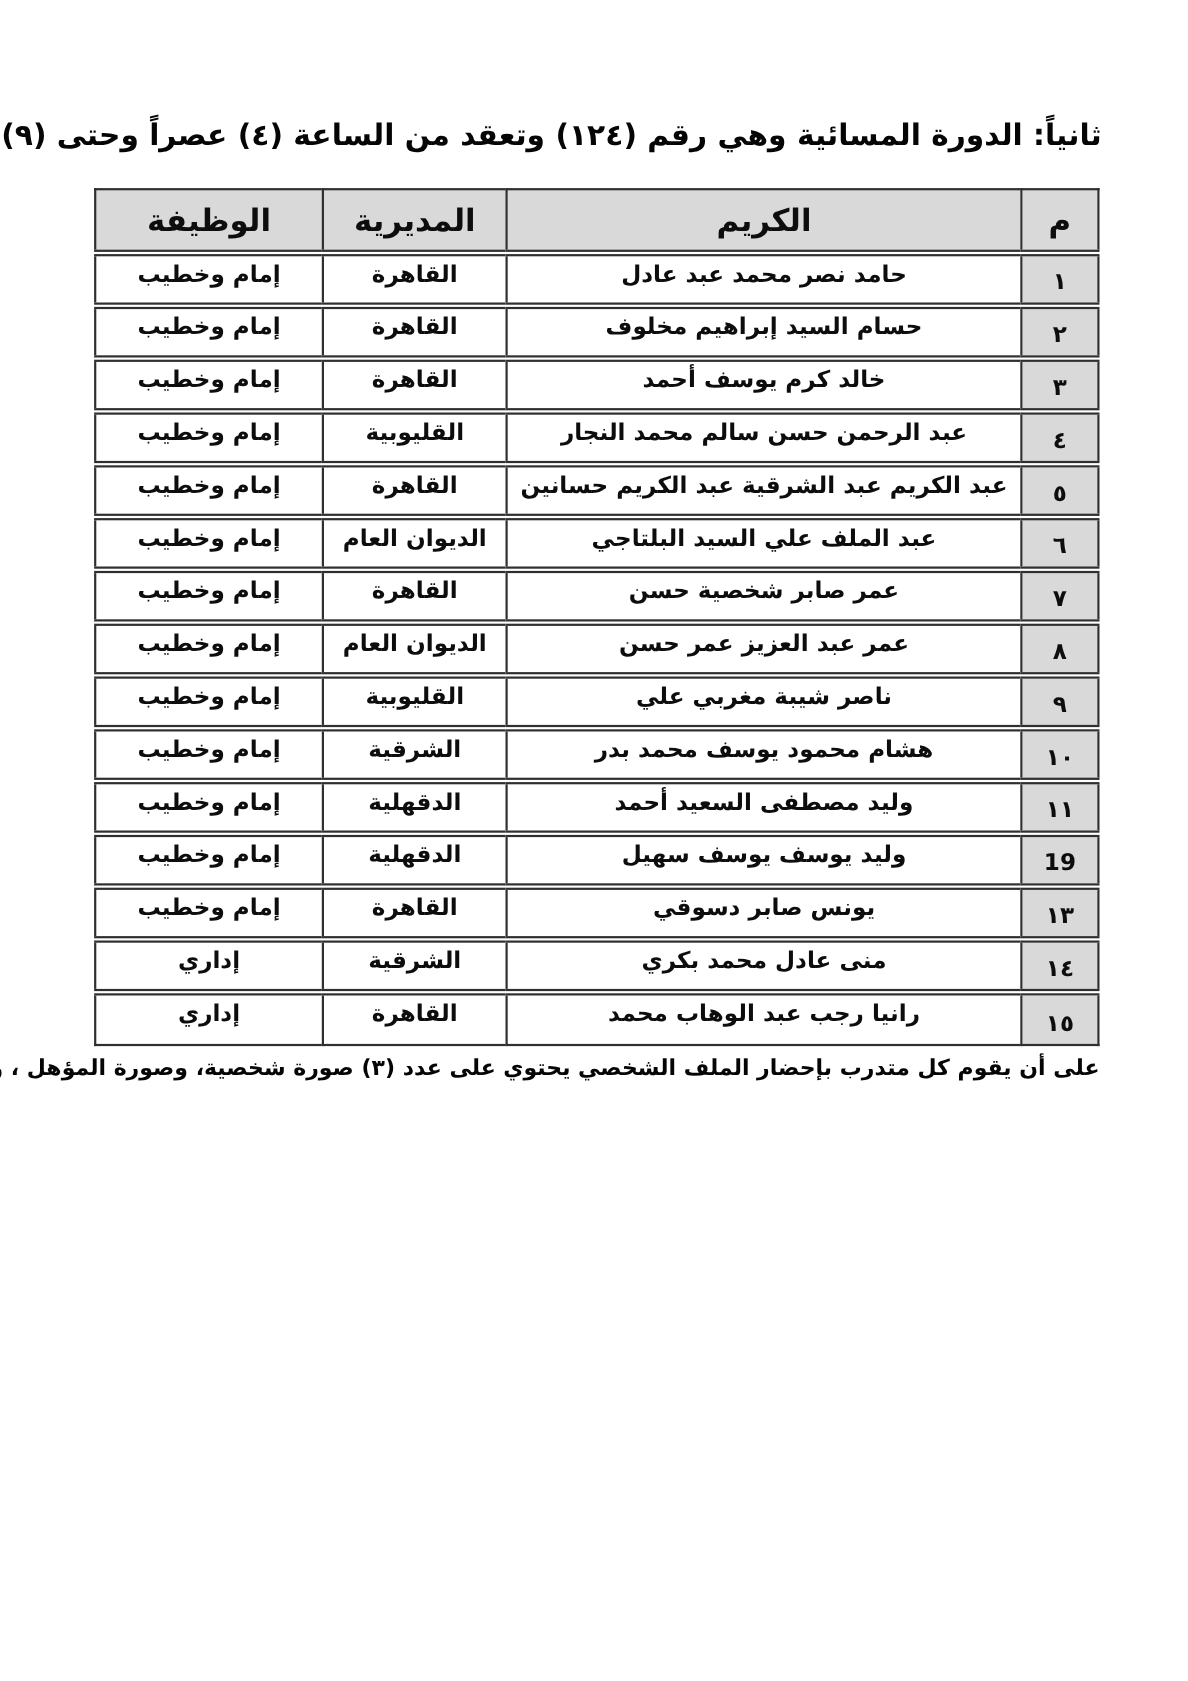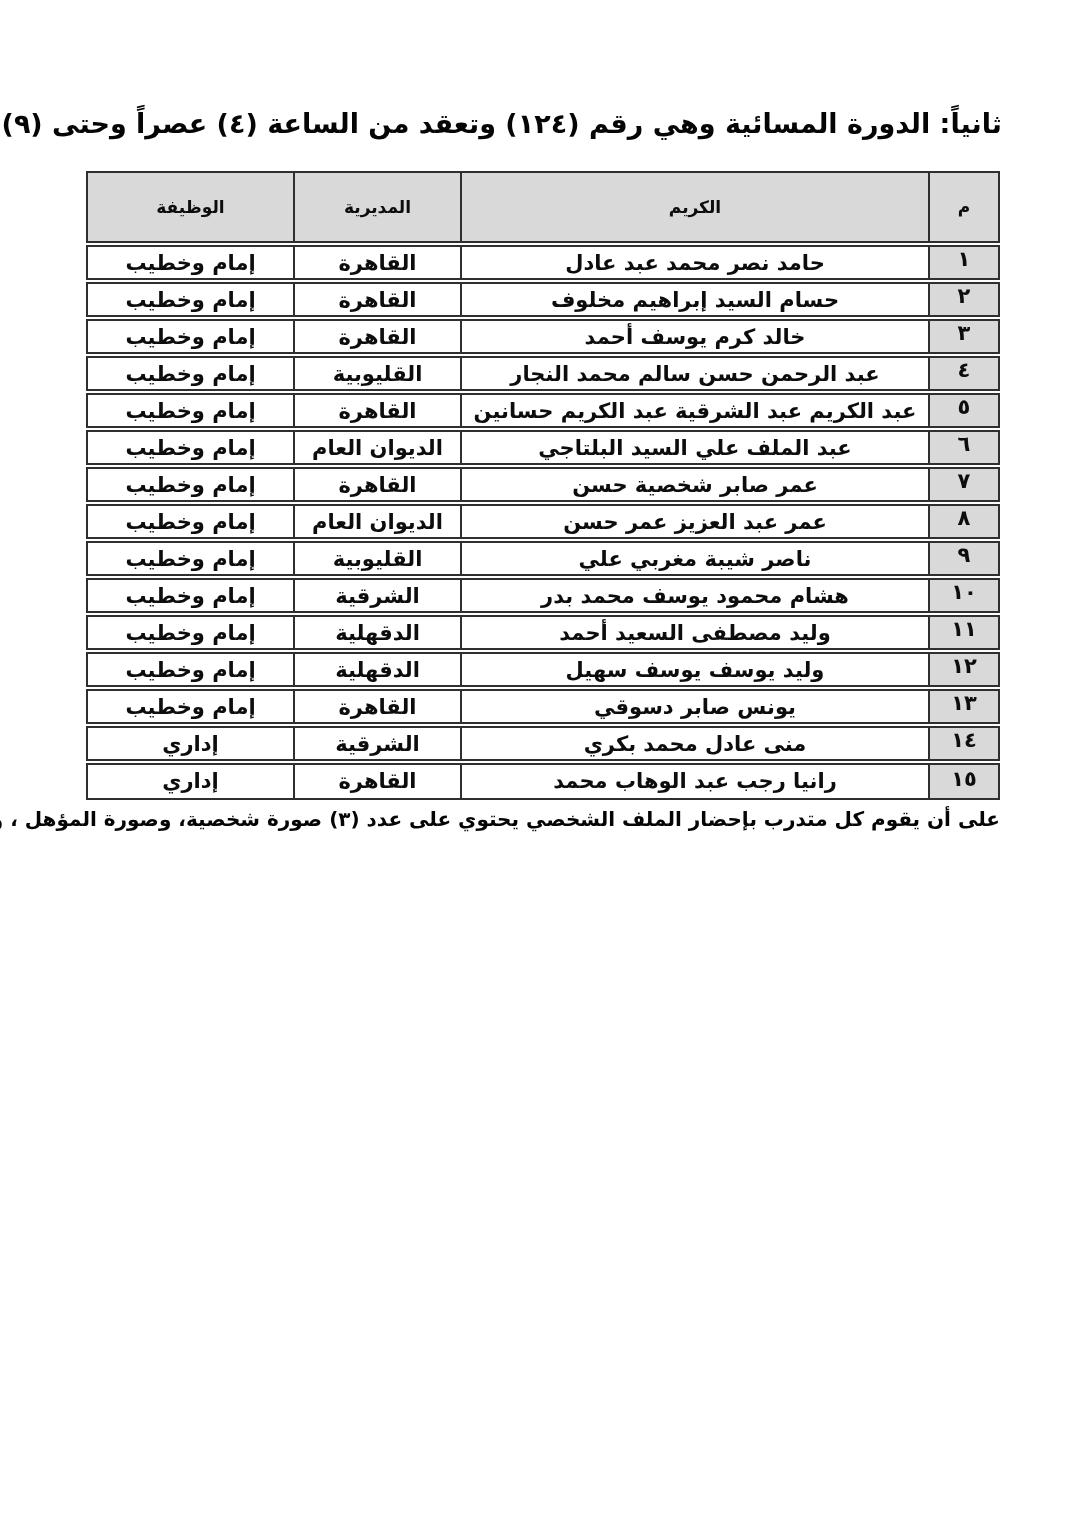--- a/index.html
+++ b/index.html
@@ -37,27 +37,27 @@
   col.c-dir  { width: 167px; }
   col.c-job  { width: 207px; }
 
   th, td {
     border: 2px solid var(--border-col, #2f2f2f);
     text-align: center;
     font-weight: bold;
     overflow: hidden;
   }
   th {
-    height: 72px;
+    height: 58px;
     background: var(--header-bg, #d9d9d9);
-    font-size: 17px;
+    font-size: 28px;
     vertical-align: middle;
   }
   td {
-    height: 37px;
+    height: 48px;
     border-top: 6px double var(--border-col, #2f2f2f);
     font-size: 21px;
     vertical-align: top;
     padding-top: 4px;
   }
   td.cell-num {
     background: var(--num-bg, #d9d9d9);
     vertical-align: bottom;
     padding-bottom: 7px;
     padding-top: 0;
@@ -155,21 +155,21 @@
     <td class="cell-dir">الشرقية</td>
     <td class="cell-job">إمام وخطيب</td>
   </tr>
         <tr>
     <td class="cell-num">١١</td>
     <td class="cell-name">وليد مصطفى السعيد أحمد</td>
     <td class="cell-dir">الدقهلية</td>
     <td class="cell-job">إمام وخطيب</td>
   </tr>
         <tr>
-    <td class="cell-num">١٢</td>
+    <td class="cell-num">19</td>
     <td class="cell-name">وليد يوسف يوسف سهيل</td>
     <td class="cell-dir">الدقهلية</td>
     <td class="cell-job">إمام وخطيب</td>
   </tr>
         <tr>
     <td class="cell-num">١٣</td>
     <td class="cell-name">يونس صابر دسوقي</td>
     <td class="cell-dir">القاهرة</td>
     <td class="cell-job">إمام وخطيب</td>
   </tr>

